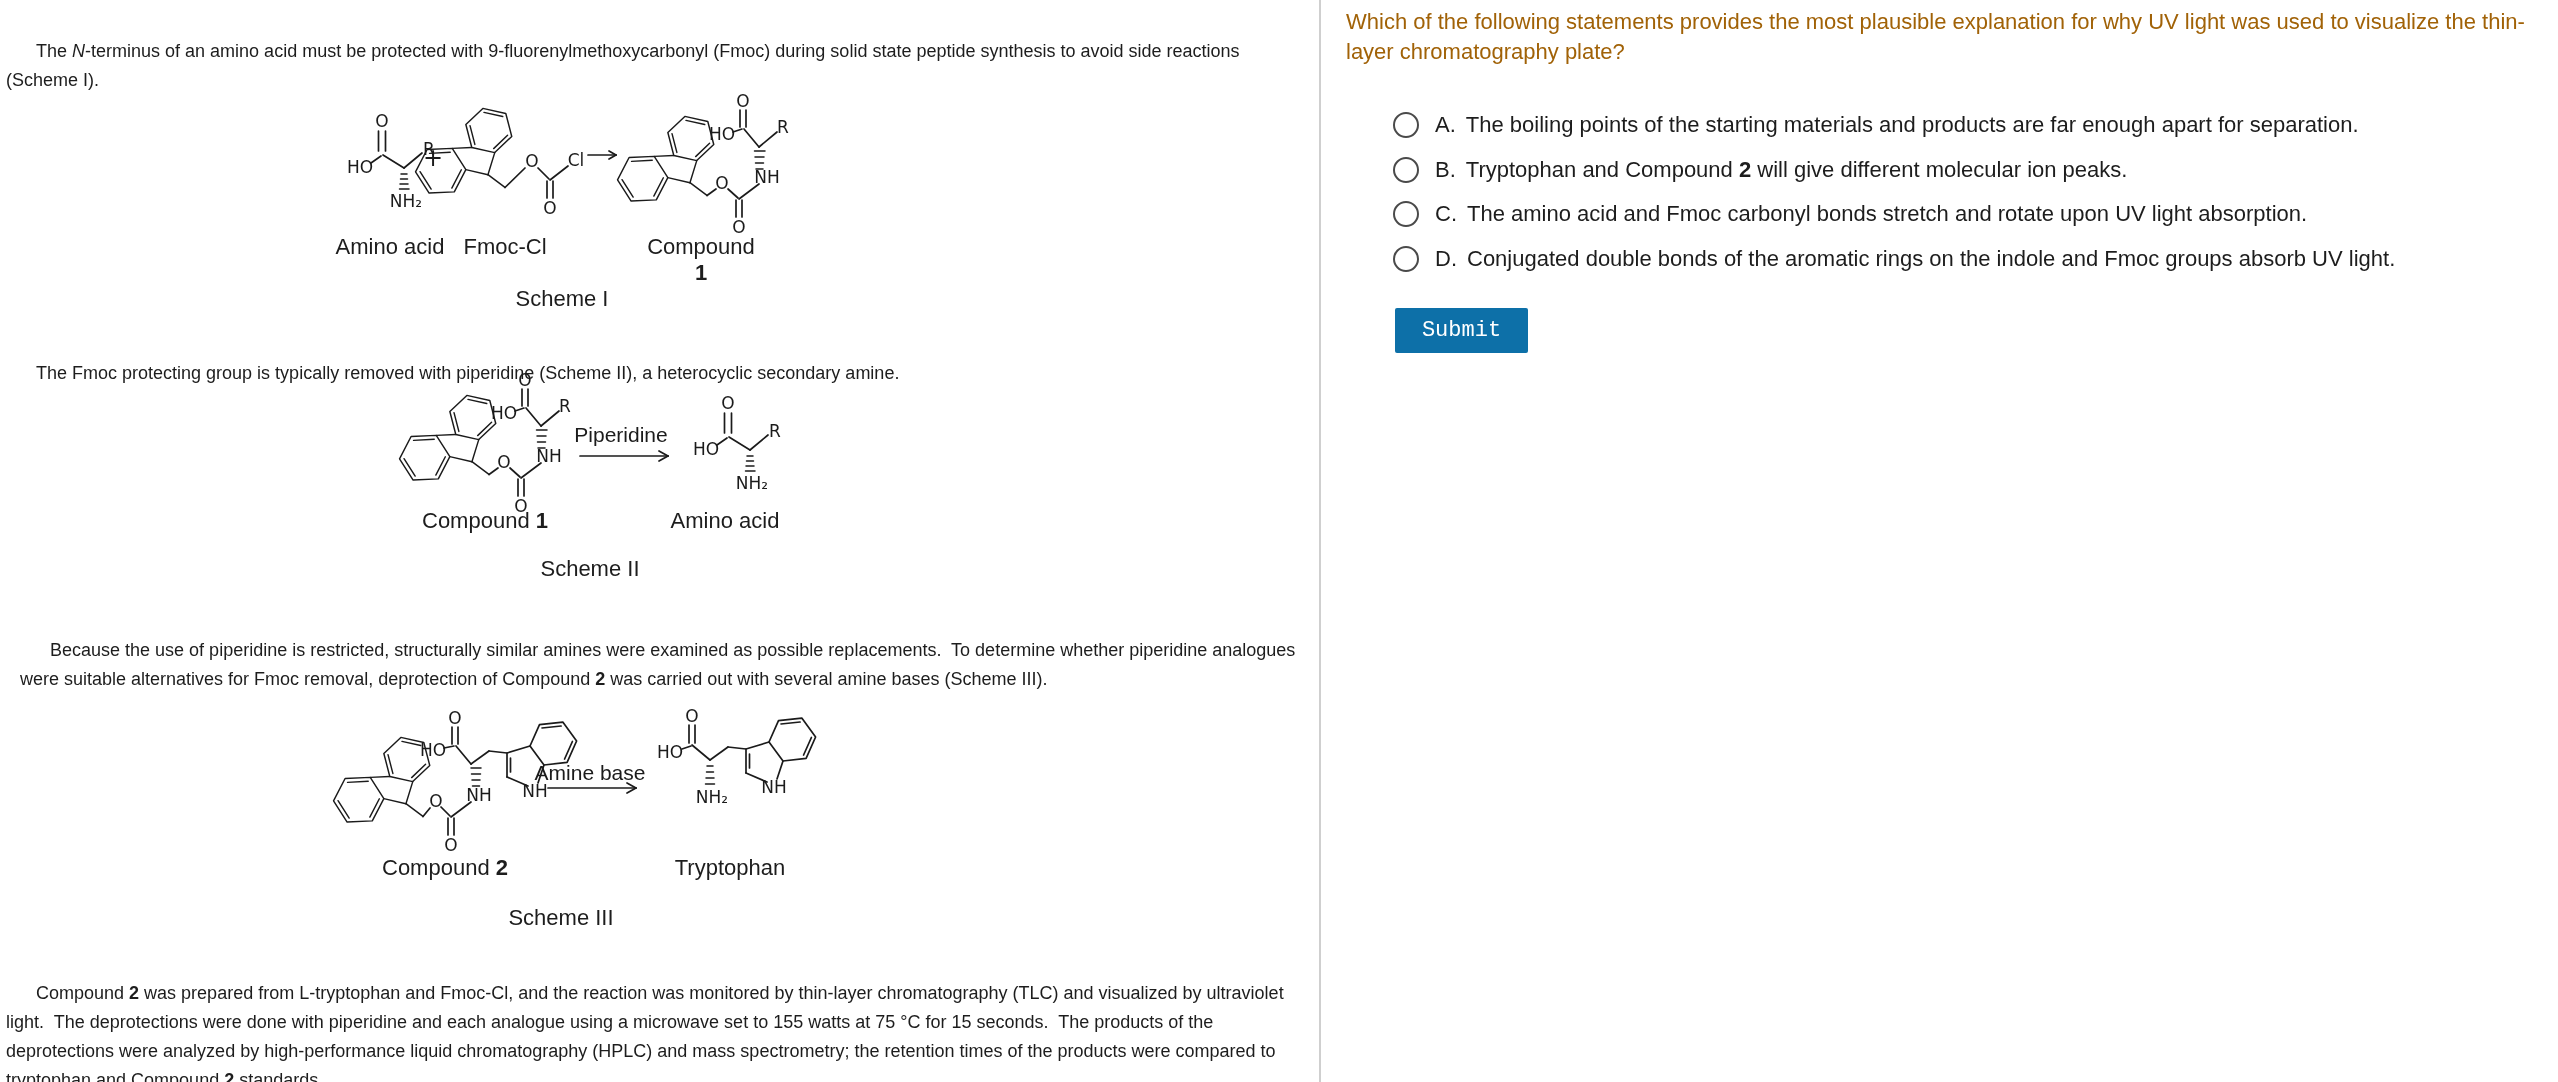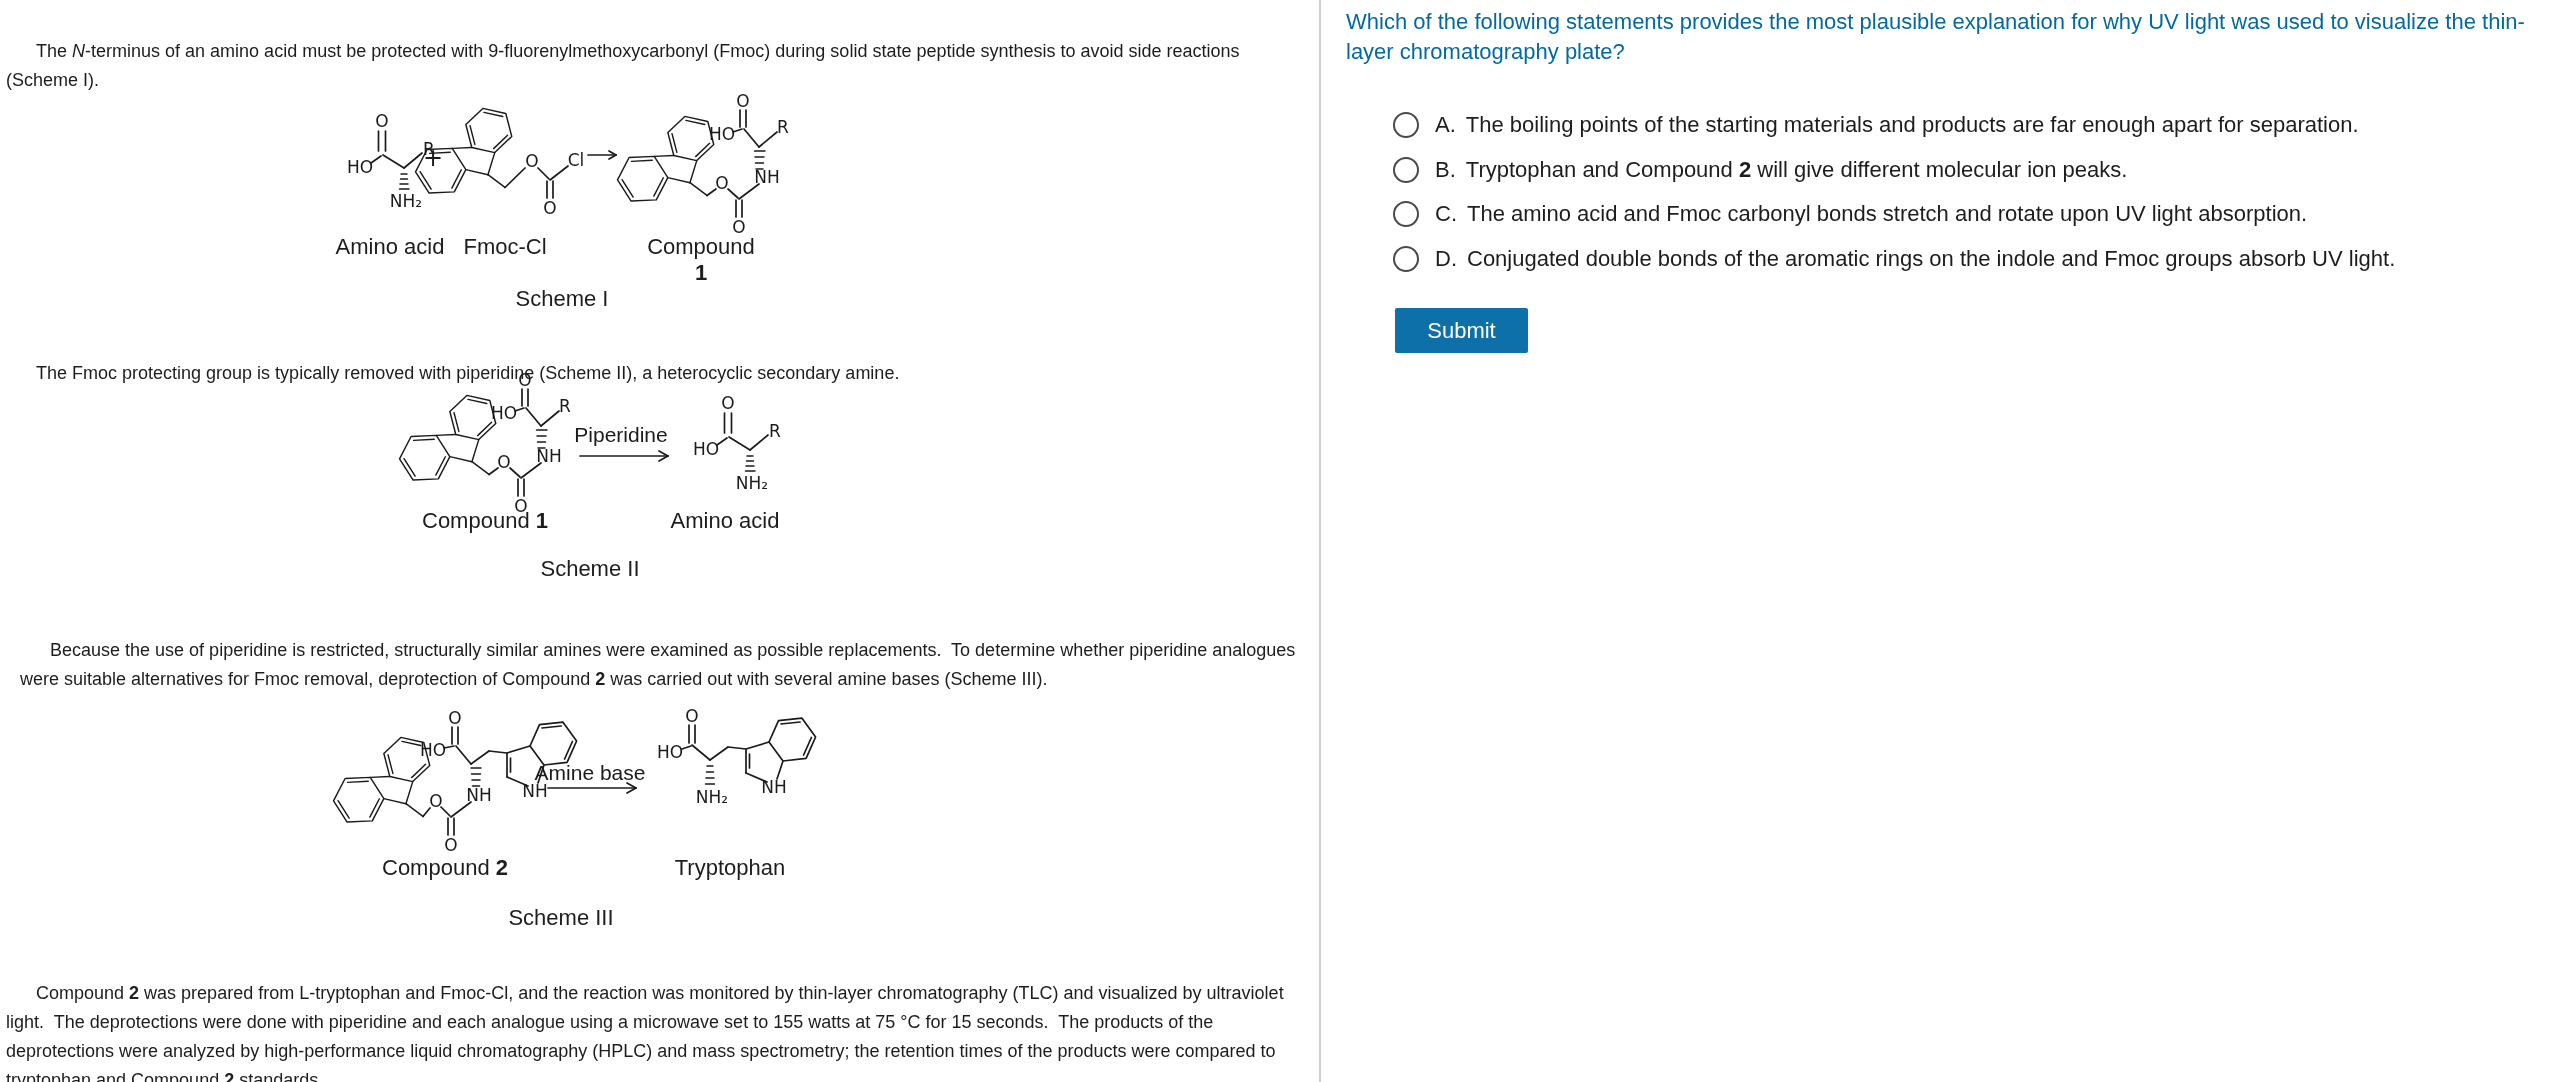--- a/index.html
+++ b/index.html
@@ -11,28 +11,28 @@
   .bold{font-weight:bold;}
   .ital{font-style:italic;}
   svg.scheme{position:absolute;overflow:visible;}
   svg .bond{stroke:#1b1b1b;stroke-width:1.7;fill:none;stroke-linecap:round;stroke-linejoin:round;}
   svg .hash{stroke:#1b1b1b;stroke-width:1.5;stroke-linecap:round;}
   svg text{font-family:"DejaVu Sans",sans-serif;font-size:17px;fill:#1b1b1b;
            text-anchor:middle;dominant-baseline:middle;}
   svg text.rg{font-size:21px;font-family:"Liberation Sans",sans-serif;}
   svg text.plus{font-size:24px;}
   .divider{position:absolute;left:1319px;top:0;width:2px;height:1082px;background:#cfcfcf;}
-  .question{position:absolute;left:1346px;top:7px;width:1192px;font-size:22px;line-height:30px;color:#0369a1;}
+  .question{position:absolute;left:1346px;top:7px;width:1192px;font-size:22px;line-height:30px;color:#a16207;}
   .optrow{position:absolute;left:1393px;display:flex;align-items:center;height:26px;cursor:pointer;}
   .radio{width:22px;height:22px;border:2px solid #4a4a4a;border-radius:50%;background:#fff;
          flex:0 0 auto;margin-right:16px;}
   .optletter{font-size:22px;margin-right:10px;white-space:pre;}
   .opttext{font-size:22px;white-space:pre;}
   .submit{position:absolute;left:1395px;top:308px;width:133px;height:45px;background:#0d70a8;
-          color:#ffffff;font-size:22px;font-family:Liberation Sans, sans-serif;border:none;
+          color:#ffffff;font-size:22px;font-family:Liberation Mono, monospace;border:none;
           display:flex;align-items:center;justify-content:center;cursor:pointer;border-radius:2px;}
 </style>
 </head>
 <body>
 
 <div class="screen">
 
   <svg width="0" height="0" style="position:absolute" aria-hidden="true">
     <defs>
       <g id="fluorenyl" class="bondgroup">

